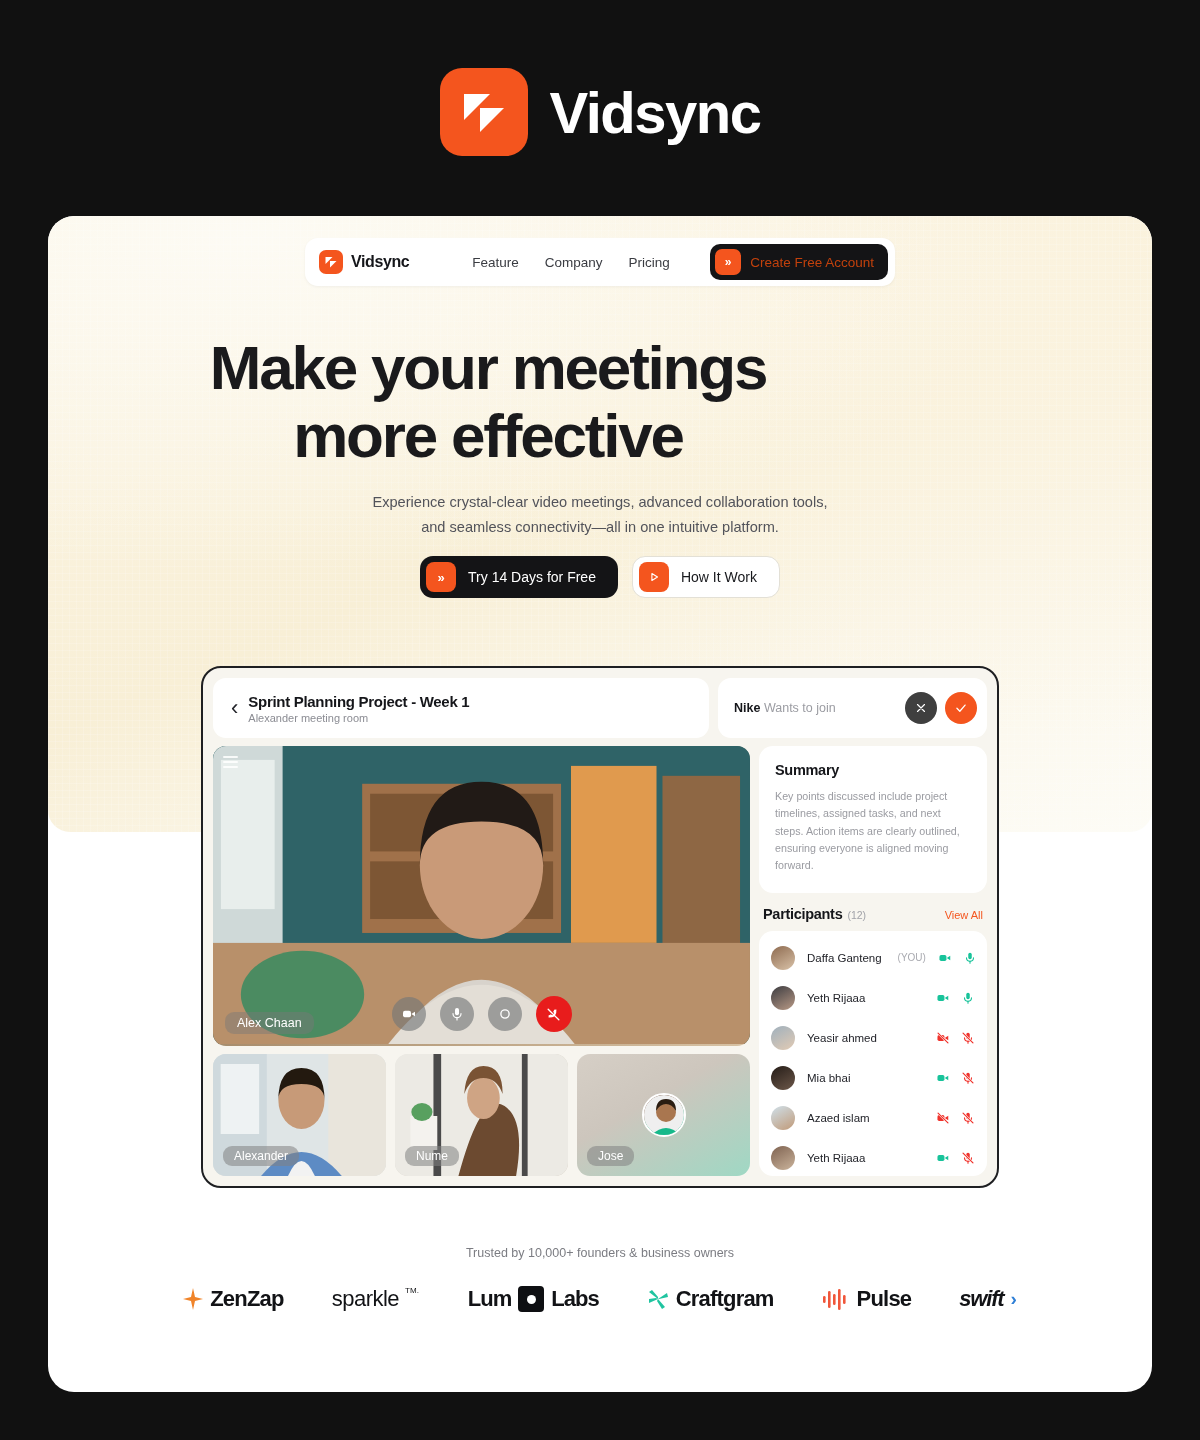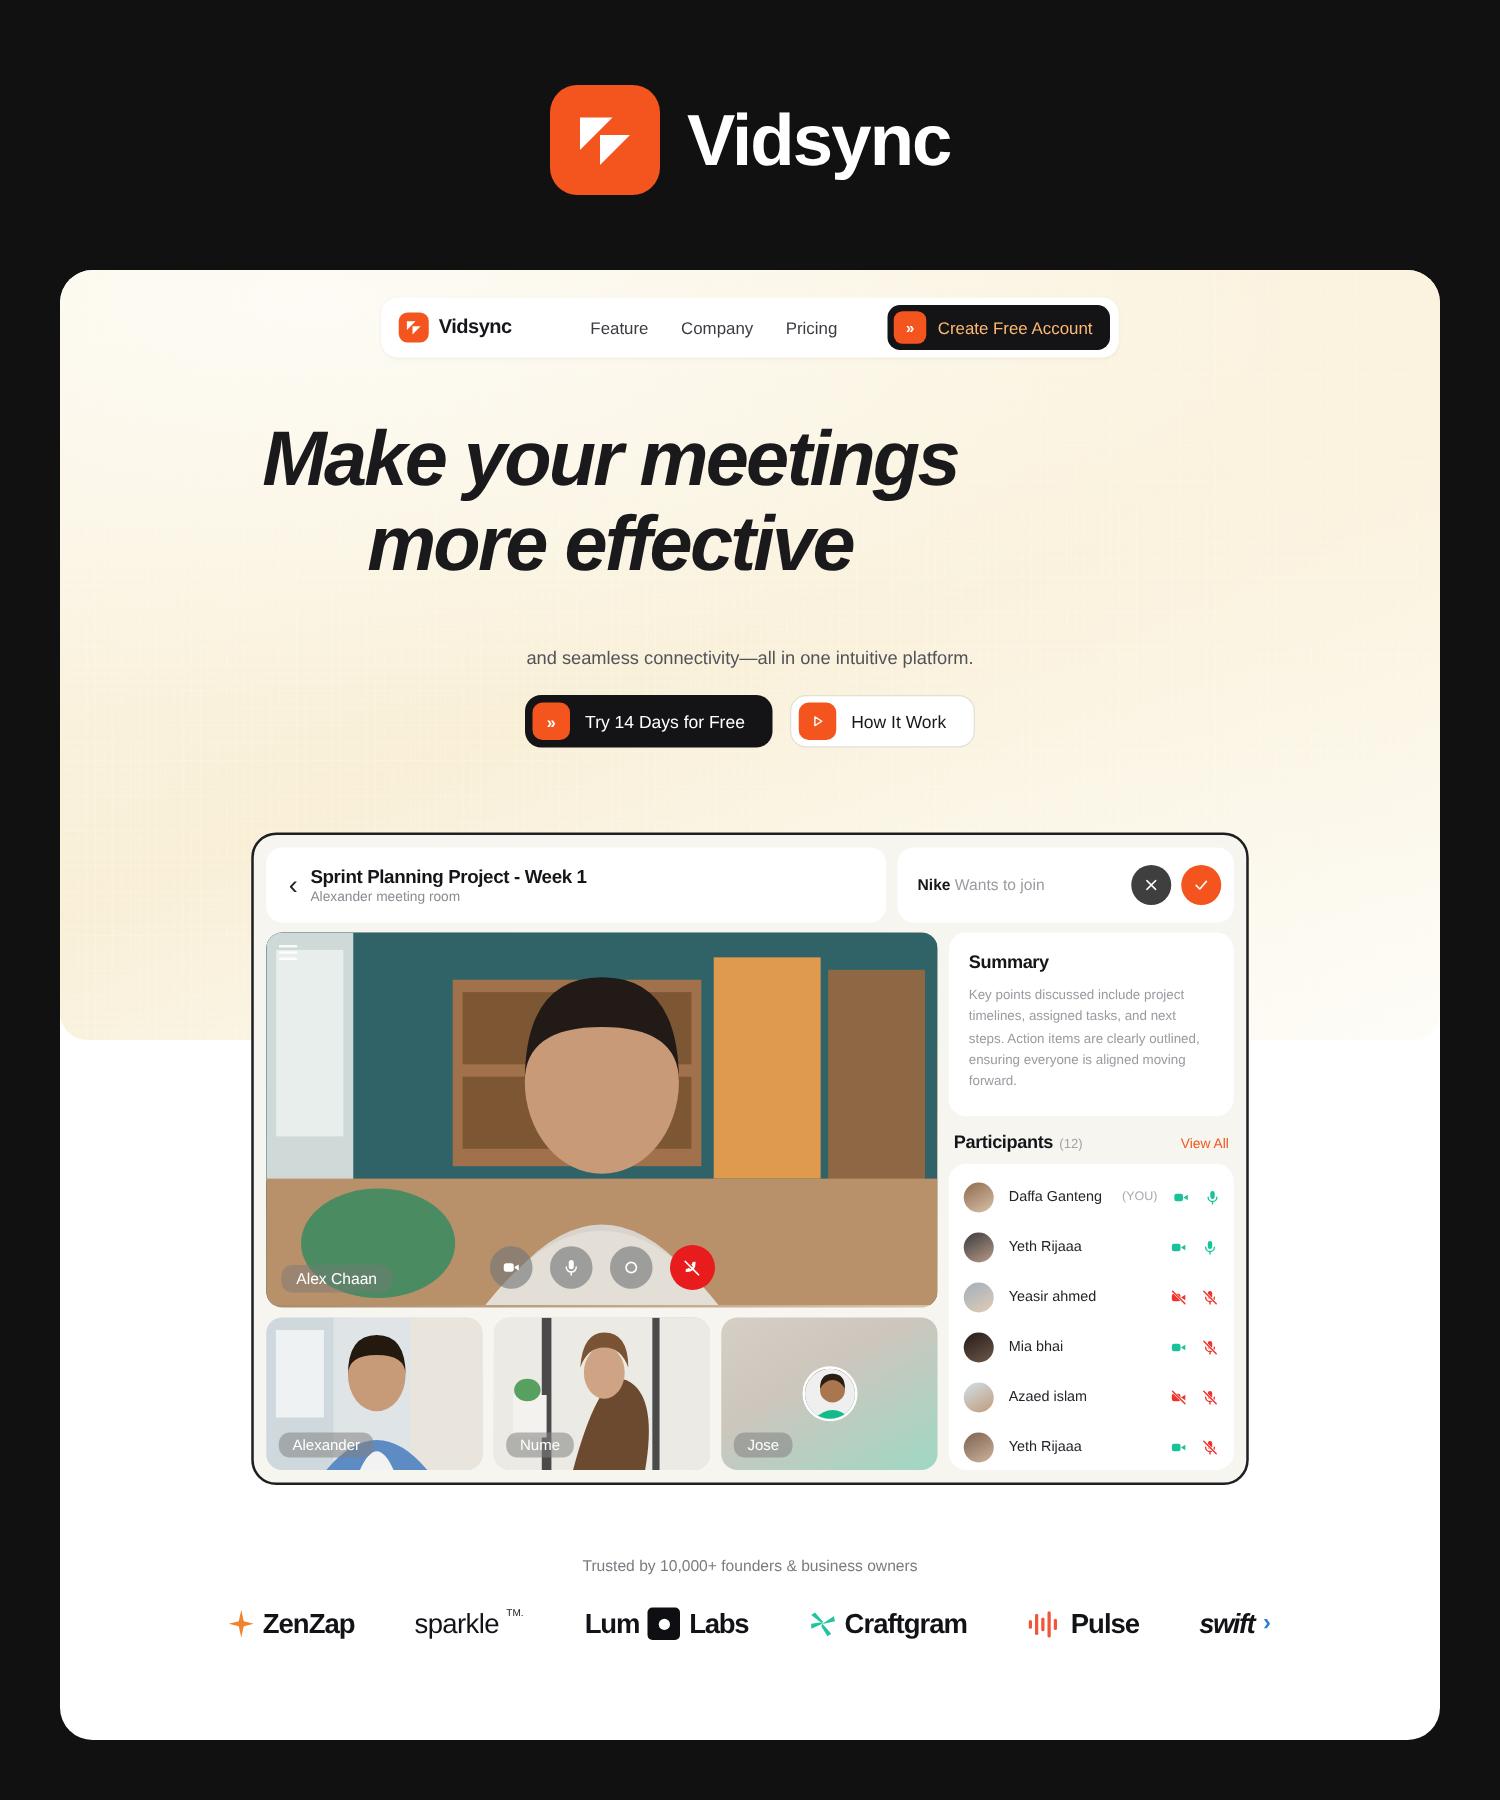--- a/index.html
+++ b/index.html
@@ -66,28 +66,27 @@
   .nav-cta{
     margin-left:auto; display:flex; align-items:center; gap:9px;
     background:#141416; border-radius: 10px; height: 36px; padding: 0 14px 0 5px;
     cursor:pointer;
   }
   .nav-cta-icon{
     width:26px; height:26px; border-radius:7px; background:#F4551E;
     display:flex; align-items:center; justify-content:center;
     color:#fff; font-size:12px; font-weight:700; line-height:1; letter-spacing:-2px; padding-right:2px;
   }
-  .nav-cta-label{ color:#fdba74; font-size:13.5px; }
+  .nav-cta-label{ color:#c2410c; font-size:13.5px; }
 
   
   .headline{
     position:absolute; top:118px; left:0; width:880px; text-align:center;
     font-size: 62px; font-weight: 700; line-height: 1.09; letter-spacing:-2.2px;
     color:#1a1a1c;
-    font-style:italic;
   }
   .subhead{
     position:absolute; top:274px; left:0; width:1104px; text-align:center;
     font-size:14.6px; line-height: 1.68; color:#52535a;
   }
   .cta-row{
     position:absolute; top:340px; left:0; width:1104px;
     display:flex; justify-content:center; gap: 14px;
   }
   .btn-dark{
@@ -250,21 +249,21 @@
         <span class="nav-cta-icon">»</span>
         <span class="nav-cta-label">Create Free Account</span>
       </div>
     </div>
 
     <h1 class="headline">
       <span>Make your meetings</span><br>
       <span>more effective</span>
     </h1>
     <p class="subhead">
-      <br>
+      <span>Experience crystal-clear video meetings, advanced collaboration tools,</span><br>
       <span>and seamless connectivity—all in one intuitive platform.</span>
     </p>
 
     <div class="cta-row">
       <div class="btn-dark">
         <span class="ic">»</span>
         <span class="lb">Try 14 Days for Free</span>
       </div>
       <div class="btn-light">
         <span class="ic">

